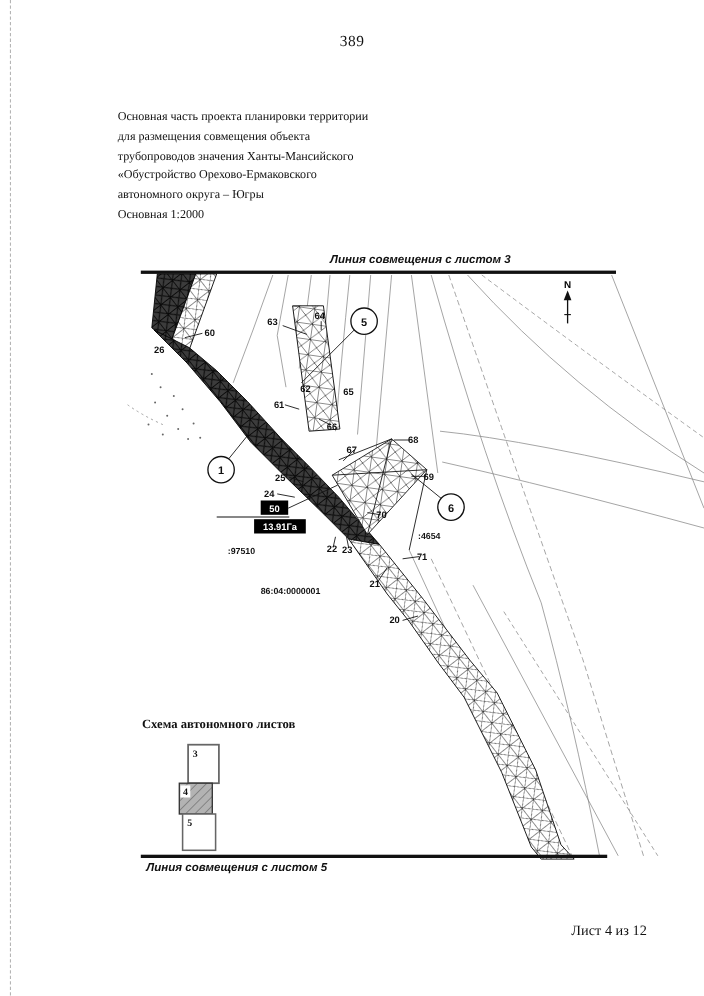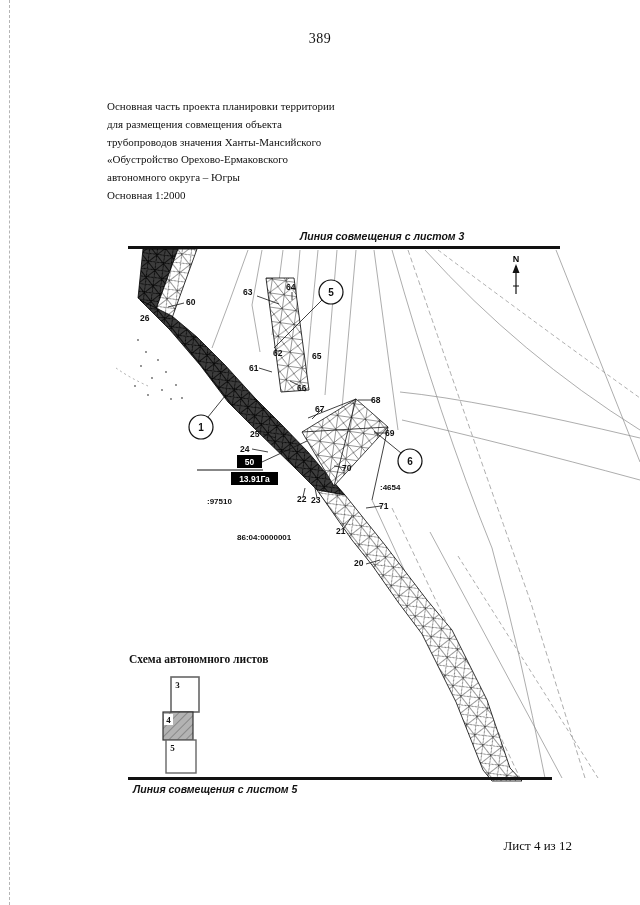--- a/index.html
+++ b/index.html
@@ -24,21 +24,21 @@
     font-family:"Liberation Sans", sans-serif;
     font-weight:bold;font-style:italic;font-size:10.5px;color:#111;
   }
   #matchline-top-label{left:300px;top:230px;width:246px;text-align:left;}
   #matchline-bottom-label{left:133px;top:783px;width:300px;text-align:left;}
   #schema-title{
     left:129px;top:653px;font-weight:bold;font-size:11.5px;
     font-family:"Liberation Serif", serif;
   }
   #sheet-footer{
-    right:68px;top:838px;font-size:13px;
+    right:52px;top:838px;font-size:13px;
   }
   svg text{font-family:"Liberation Sans", sans-serif;}
   .plbl{font-size:8.5px;font-weight:bold;fill:#111;}
   .cad{font-size:8px;font-weight:bold;fill:#111;}
   .circnum{font-size:10px;font-weight:bold;fill:#111;}
   .boxtxt{font-size:8.5px;font-weight:bold;fill:#ffffff;}
   .shnum{font-size:9px;font-weight:bold;fill:#111;font-family:"Liberation Serif",serif;}
 </style>
 </head>
 <body>

